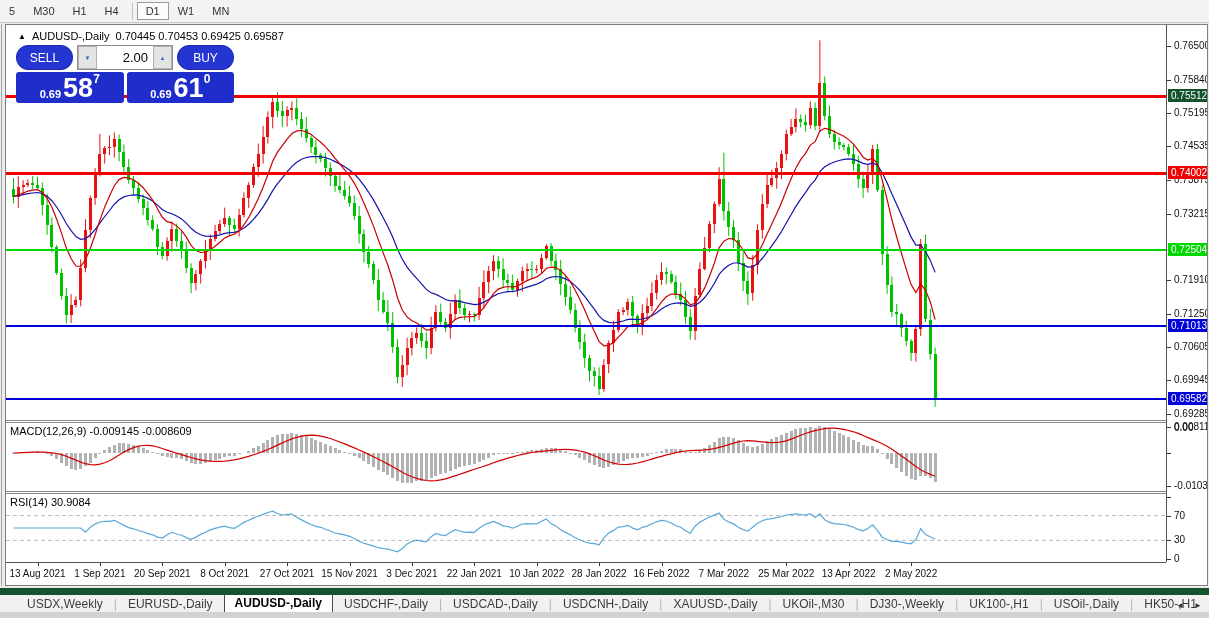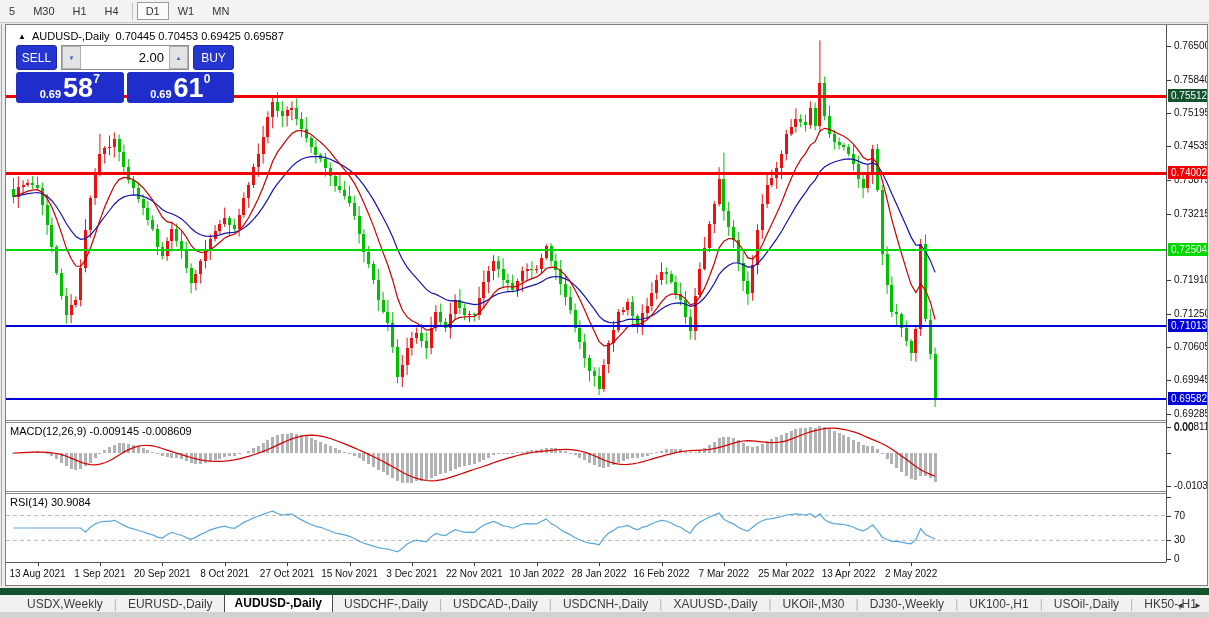--- a/index.html
+++ b/index.html
@@ -26,21 +26,21 @@
   .date-label{position:absolute;top:5px;font-size:10px;color:#111;white-space:nowrap;transform:translateX(-50%)}
   .date-tick{position:absolute;top:0;width:1px;height:3px;background:#333}
 
   
   .chart-header{position:absolute;left:12px;top:5px;font-size:11px;color:#000;display:flex;align-items:center;gap:6px;z-index:5}
   .hdr-tri{font-size:8px;color:#000}
 
   
   .trade-widget{position:absolute;left:10px;top:20px;width:218px;z-index:6}
   .tw-row1{display:flex;gap:4px;height:25px}
-  .tw-btn{width:41px;background:#2535d2;border:1px solid #1a27a8;border-radius:3px;color:#fff;font-size:12px;display:flex;align-items:center;justify-content:center;box-sizing:border-box}
+  .tw-btn{width:57px;background:#2535d2;border:1px solid #1a27a8;border-radius:12px;color:#fff;font-size:12px;display:flex;align-items:center;justify-content:center;box-sizing:border-box}
   .tw-spin{flex:1;display:flex;border:1px solid #8f8f8f;background:#fff;box-sizing:border-box}
   .tw-spin-btn{width:19px;background:#e3e3e3;border:1px solid #b0b0b0;display:flex;align-items:center;justify-content:center;font-size:6px;color:#3a5bd0;box-sizing:border-box}
   .tw-vol{flex:1;font-size:13px;color:#000;display:flex;align-items:center;justify-content:flex-end;padding-right:5px}
   .tw-row2{display:flex;gap:3px;margin-top:2px;height:31px}
   .tw-price{flex:1;background:#1f2ecb;border-radius:3px;color:#fff;display:flex;align-items:flex-end;justify-content:center;padding-bottom:2px;box-sizing:border-box}
   .tw-small{font-size:11px;font-weight:bold;margin-right:2px;line-height:14px}
   .tw-big{font-size:27px;font-weight:bold;line-height:25px}
   .tw-sup{font-size:12px;font-weight:bold;line-height:12px;align-self:flex-start;margin-top:1px}
 
   
@@ -1104,21 +1104,21 @@
       <div class="date-label" style="left: 156.3px;">20 Sep 2021</div>
       <div class="date-tick" style="left: 218.7px;"></div>
       <div class="date-label" style="left: 218.7px;">8 Oct 2021</div>
       <div class="date-tick" style="left: 281.1px;"></div>
       <div class="date-label" style="left: 281.1px;">27 Oct 2021</div>
       <div class="date-tick" style="left: 343.5px;"></div>
       <div class="date-label" style="left: 343.5px;">15 Nov 2021</div>
       <div class="date-tick" style="left: 405.9px;"></div>
       <div class="date-label" style="left: 405.9px;">3 Dec 2021</div>
       <div class="date-tick" style="left: 468.3px;"></div>
-      <div class="date-label" style="left: 468.3px;">22 Nov 2021</div>
+      <div class="date-label" style="left: 468.3px;">22 Jan 2021</div>
       <div class="date-tick" style="left: 530.7px;"></div>
       <div class="date-label" style="left: 530.7px;">10 Jan 2022</div>
       <div class="date-tick" style="left: 593.1px;"></div>
       <div class="date-label" style="left: 593.1px;">28 Jan 2022</div>
       <div class="date-tick" style="left: 655.5px;"></div>
       <div class="date-label" style="left: 655.5px;">16 Feb 2022</div>
       <div class="date-tick" style="left: 717.9px;"></div>
       <div class="date-label" style="left: 717.9px;">7 Mar 2022</div>
       <div class="date-tick" style="left: 780.3px;"></div>
       <div class="date-label" style="left: 780.3px;">25 Mar 2022</div>

